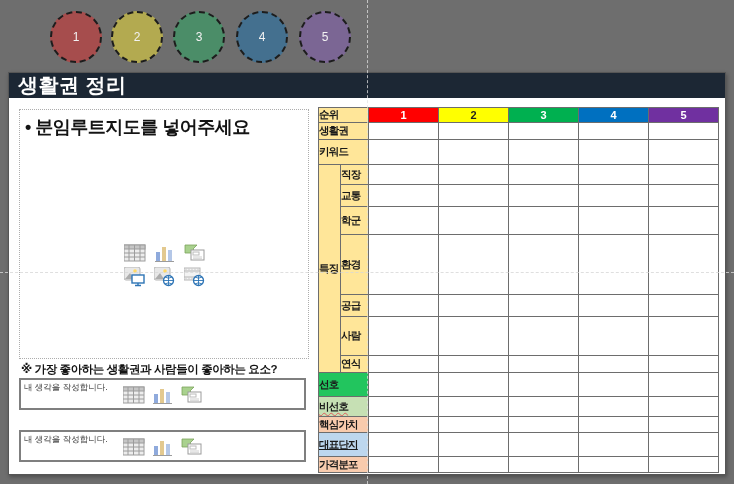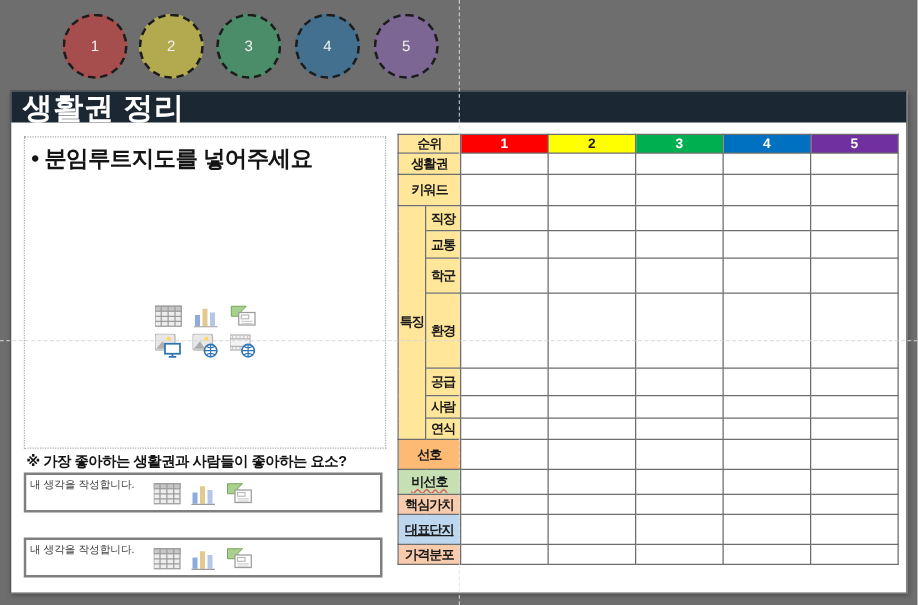--- a/index.html
+++ b/index.html
@@ -18,40 +18,40 @@
   .circle{position:absolute;top:11px;width:52px;height:52px;border-radius:50%;
     border:2.5px dashed #1c1c1c;box-sizing:border-box;
     display:flex;align-items:center;justify-content:center;
     color:#f2f2f2;font-size:12px;}
   
   .slide{position:absolute;left:8px;top:72px;width:716px;height:401px;
     background:#ffffff;border:1px solid #565656;box-sizing:content-box;
     box-shadow:1px 2px 4px rgba(0,0,0,.3);}
   .titlebar{position:absolute;left:0;top:0;width:716px;height:25px;
     background:#1c2734;color:#ffffff;display:flex;align-items:center;}
-  .titlebar span{font-size:24px;font-weight:600;padding-left:9px;letter-spacing:.5px;}
+  .titlebar span{font-size:20px;font-weight:600;padding-left:9px;letter-spacing:.5px;}
   
   .ph{position:absolute;left:10px;top:36px;width:290px;height:250px;
     border:1px dotted #adadad;box-sizing:border-box;font-weight:bold;}
   .ph-text{font-size:18px;color:#141414;padding:5px 2px 0 5px;letter-spacing:-0.5px;}
   .ph-icons{position:absolute;left:0;right:0;top:134px;display:flex;flex-direction:column;
     gap:5px;align-items:center;}
   .ph-icons .row{display:flex;gap:9px;}
   
   .q-head{position:absolute;left:12px;width:296px;font-size:11.5px;font-weight:bold;
     color:#141414;letter-spacing:-0.4px;}
   .q-box{position:absolute;left:10px;width:287px;height:32px;border:2px solid #7f7f7f;
     box-sizing:border-box;background:#fff;}
   .q-box .hint{position:absolute;left:3px;top:2px;font-size:8.5px;color:#3a3a3a;}
   .q-box .box-icons{position:absolute;left:0;right:0;top:6px;display:flex;
     justify-content:center;gap:8px;}
   
   .grid{position:absolute;left:309px;top:34px;border-collapse:collapse;table-layout:fixed;}
   .grid td{border:1px solid #6d6d6d;padding:0;font-size:10.5px;overflow:hidden;}
-  .grid td.lbl{font-weight:bold;color:#1a1a1a;text-align:center;letter-spacing:-0.8px;}
+  .grid td.lbl{font-weight:bold;color:#1a1a1a;letter-spacing:-0.8px;}
   .grid td.hdr{font-weight:bold;text-align:center;font-size:11px;}
   .grid td.cell{background:#ffffff;}
   .tan{background:#ffe699;}
   .squig{text-decoration:underline;text-decoration-style:wavy;
     text-decoration-color:#e05c5c;text-decoration-thickness:1px;text-underline-offset:2px;margin-top:44px;}
   
   .icon{display:block;}
 </style>
 </head>
 <body>
@@ -252,38 +252,38 @@
           <td class="cell"></td>
     </tr>
     <tr style="height:22px">
       <td class="lbl tan">공급</td>
       <td class="cell"></td>
           <td class="cell"></td>
           <td class="cell"></td>
           <td class="cell"></td>
           <td class="cell"></td>
     </tr>
-    <tr style="height:18px">
+    <tr style="height:39px">
       <td class="lbl tan">사람</td>
       <td class="cell"></td>
           <td class="cell"></td>
           <td class="cell"></td>
           <td class="cell"></td>
           <td class="cell"></td>
     </tr>
     <tr style="height:17px">
       <td class="lbl tan">연식</td>
       <td class="cell"></td>
           <td class="cell"></td>
           <td class="cell"></td>
           <td class="cell"></td>
           <td class="cell"></td>
     </tr>
     <tr style="height:24px">
-      <td colspan="2" class="lbl" style="background-color: #fdba74;">선호</td>
+      <td colspan="2" class="lbl" style="background-color: #22c55e;">선호</td>
       <td class="cell"></td>
           <td class="cell"></td>
           <td class="cell"></td>
           <td class="cell"></td>
           <td class="cell"></td>
     </tr>
     <tr style="height:20px">
       <td colspan="2" class="lbl" style="background-color: rgb(198, 224, 180);"><span class="squig">비선호</span></td>
       <td class="cell"></td>
           <td class="cell"></td>

